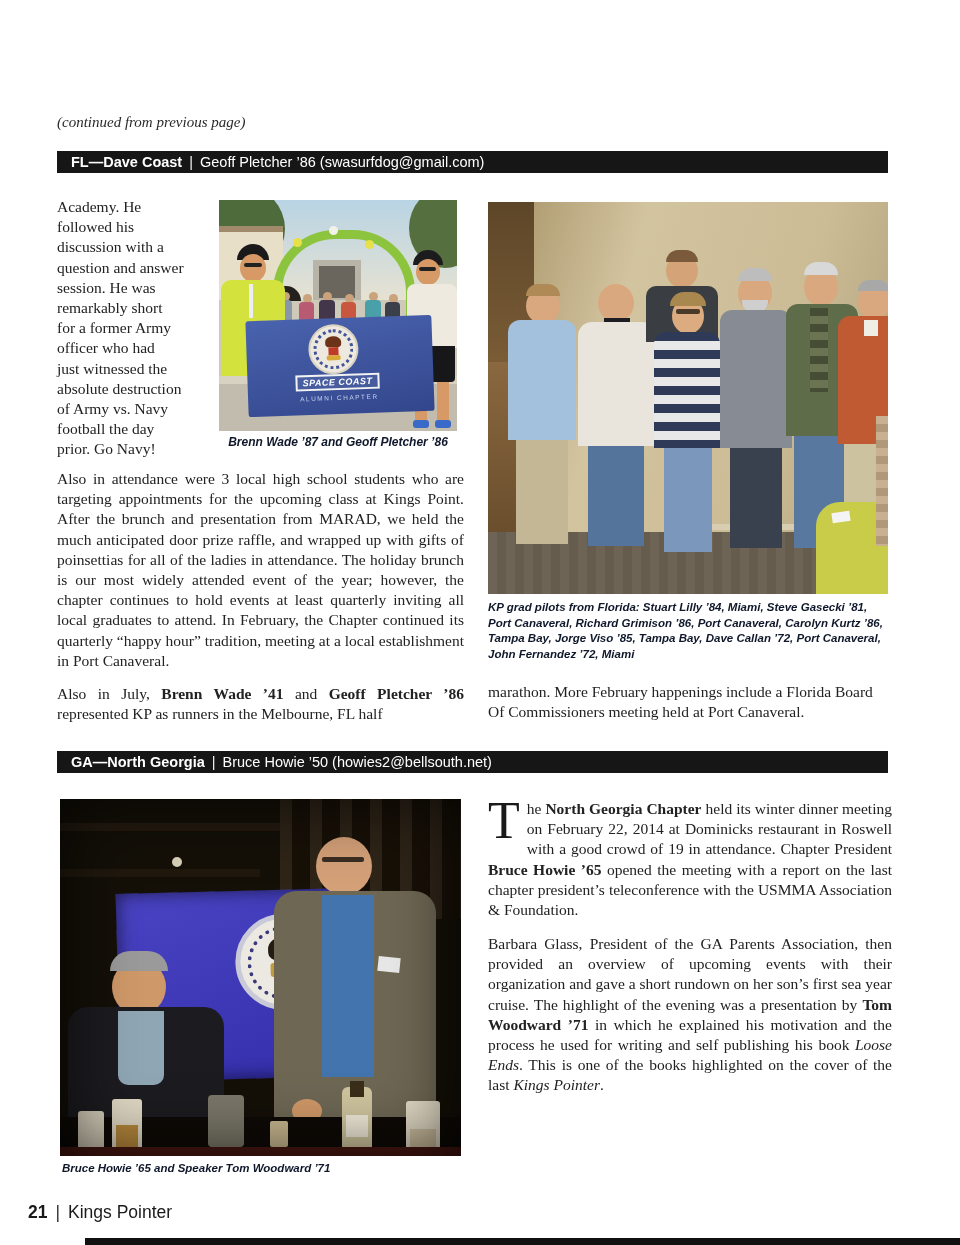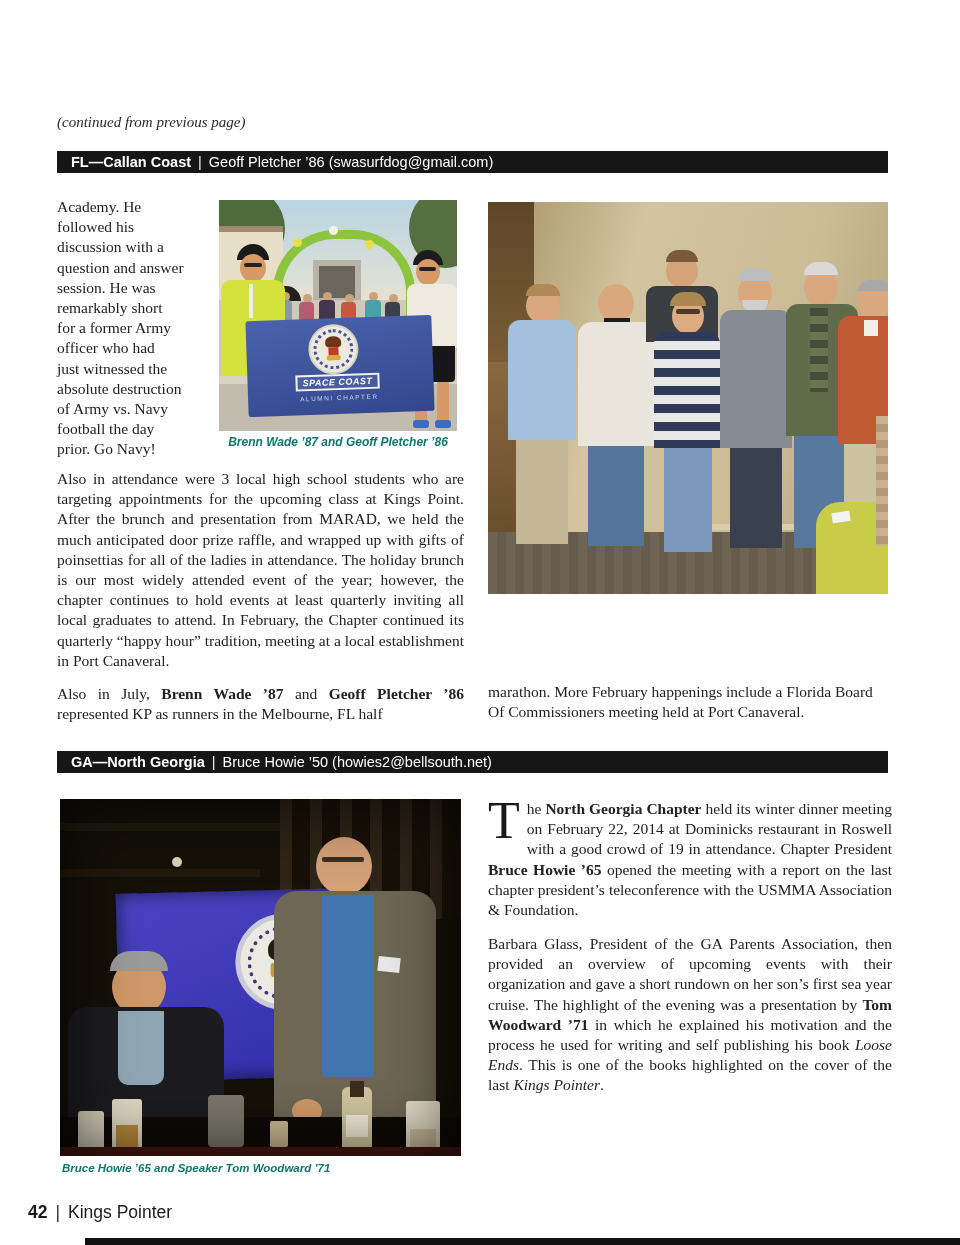--- a/index.html
+++ b/index.html
@@ -11,21 +11,21 @@
   .bar{background:#161616;color:#fff;height:22px;display:flex;align-items:center;
        font-family:"Liberation Sans", sans-serif;font-size:14.5px;padding-left:14px;box-sizing:border-box;}
   .bar-chapter{font-weight:bold;}
   .bar-sep{margin:0 7px;font-weight:300;opacity:.95;}
   .body-col{font-size:15.5px;line-height:20.2px;color:#222;}
   .pre{white-space:pre-line;}
   .just{text-align:justify;}
   .seg-b{font-weight:bold;}
   .seg-i{font-style:italic;}
   .cap{font-family:"Liberation Sans", sans-serif;font-weight:bold;font-style:italic;
-       color:#0f766e;}
+       color:#0f172a;}
   .cap1{font-size:12px;text-align:center;}
   .cap2{font-size:11.5px;line-height:15.5px;}
   .dropcap{float:left;font-size:52px;line-height:40px;padding:2px 7px 0 0;color:#1a1a1a;}
   .footer{font-family:"Liberation Sans", sans-serif;font-size:17.5px;color:#1a1a1a;display:flex;align-items:center;}
   .footer .pn{font-weight:bold;}
   .footer .fs{margin:0 8px;font-weight:300;color:#333;}
   
   .ph{position:absolute;overflow:hidden;background:#cfc9ba;}
   .ph *{position:absolute;}
   .round{border-radius:50%;}
@@ -42,21 +42,21 @@
   .vig{box-shadow:inset 0 0 70px rgba(0,0,0,.75);width:100%;height:100%;left:0;top:0;}
 </style>
 </head>
 <body>
 
 <div class="page">
 
   <div class="abs note" style="left:57px;top:114px;">(continued from previous page)</div>
 
   <div class="abs bar" style="left:57px;top:151px;width:831px;">
-    <span class="bar-chapter">FL—Callan Coast</span>
+    <span class="bar-chapter">FL—Dave Coast</span>
     <span class="bar-sep">|</span>
     <span class="bar-contact">Geoff Pletcher ’86 (swasurfdog@gmail.com)</span>
   </div>
 
   <div class="abs body-col pre" style="left:57px;top:197px;width:158px;">Academy. He
 followed his
 discussion with a
 question and answer
 session. He was
 remarkably short
@@ -170,23 +170,24 @@
     <div style="left:370px;top:78px;width:32px;height:11px;background:#a8a8a8;border-radius:14px 14px 0 0;"></div>
     <div style="left:350px;top:114px;width:66px;height:128px;background:#c05a32;border-radius:12px 12px 0 0;"></div>
     <div style="left:376px;top:118px;width:14px;height:16px;background:#f0ede4;"></div>
     <div style="left:356px;top:242px;width:52px;height:104px;background:#cdc2a0;"></div>
 
     <div style="left:328px;top:300px;width:74px;height:92px;background:#c9cc49;border-radius:24px 10px 0 0;"></div>
     <div style="left:344px;top:310px;width:18px;height:10px;background:#f4f4f4;transform:rotate(-8deg);"></div>
     <div style="left:388px;top:214px;width:12px;height:130px;background:repeating-linear-gradient(#c9b090 0 8px,#b09878 8px 16px);"></div>
   </div>
 
+  <div class="abs cap cap2" style="left:488px;top:600px;width:402px;">KP grad pilots from Florida: Stuart Lilly ’84, Miami, Steve Gasecki ’81, Port Canaveral, Richard Grimison ’86, Port Canaveral, Carolyn Kurtz ’86, Tampa Bay, Jorge Viso ’85, Tampa Bay, Dave Callan ’72, Port Canaveral, John Fernandez ’72, Miami</div>
 
   <div class="abs body-col just" style="left:57px;top:469px;width:407px;">Also in attendance were 3 local high school students who are targeting appointments for the upcoming class at Kings Point. After the brunch and presentation from MARAD, we held the much anticipated door prize raffle, and wrapped up with gifts of poinsettias for all of the ladies in attendance. The holiday brunch is our most widely attended event of the year; however, the chapter continues to hold events at least quarterly inviting all local graduates to attend. In February, the Chapter continued its quarterly “happy hour” tradition, meeting at a local establishment in Port Canaveral.</div>
-  <div class="abs body-col just" style="left:57px;top:684px;width:407px;"><span>Also in July, </span><span class="seg-b">Brenn Wade ’87</span><span> and </span><span class="seg-b">Geoff Pletcher ’86</span><span> represented KP as runners in the Melbourne, FL half</span></div>
+  <div class="abs body-col just" style="left:57px;top:684px;width:407px;"><span>Also in July, </span><span class="seg-b">Brenn Wade ’41</span><span> and </span><span class="seg-b">Geoff Pletcher ’86</span><span> represented KP as runners in the Melbourne, FL half</span></div>
   <div class="abs body-col" style="left:488px;top:682px;width:404px;">marathon. More February happenings include a Florida Board Of Commissioners meeting held at Port Canaveral.</div>
 
   <div class="abs bar" style="left:57px;top:751px;width:831px;">
     <span class="bar-chapter">GA—North Georgia</span>
     <span class="bar-sep">|</span>
     <span class="bar-contact">Bruce Howie ’50 (howies2@bellsouth.net)</span>
   </div>
 
   <div class="ph" style="left:60px;top:799px;width:401px;height:357px;background:#141008;">
     <div style="left:220px;top:0;width:181px;height:120px;background:repeating-linear-gradient(90deg,#2e2418 0 12px,#171007 12px 30px);"></div>
@@ -232,20 +233,20 @@
   </div>
 
   <div class="abs cap cap2" style="left:62px;top:1161px;width:400px;">Bruce Howie ’65 and Speaker Tom Woodward ’71</div>
 
   <div class="abs body-col just" style="left:488px;top:799px;width:404px;">
     <span class="dropcap">T</span><span><span>he </span><span class="seg-b">North Georgia Chapter</span><span> held its winter dinner meeting on February 22, 2014 at Dominicks restaurant in Roswell with a good crowd of 19 in attendance. Chapter President </span><span class="seg-b">Bruce Howie ’65</span><span> opened the meeting with a report on the last chapter president’s teleconference with the USMMA Association &amp; Foundation.</span></span>
   </div>
   <div class="abs body-col just" style="left:488px;top:934px;width:404px;"><span>Barbara Glass, President of the GA Parents Association, then provided an overview of upcoming events with their organization and gave a short rundown on her son’s first sea year cruise. The highlight of the evening was a presentation by </span><span class="seg-b">Tom Woodward ’71</span><span> in which he explained his motivation and the process he used for writing and self publishing his book </span><span class="seg-i">Loose Ends</span><span>. This is one of the books highlighted on the cover of the last </span><span class="seg-i">Kings Pointer</span><span>.</span></div>
 
   <div class="abs footer" style="left:28px;top:1202px;">
-    <span class="pn">42</span>
+    <span class="pn">21</span>
     <span class="fs">|</span>
     <span>Kings Pointer</span>
   </div>
 
   <div class="abs" style="left:85px;top:1238px;width:875px;height:7px;background:#111;"></div>
 
 </div>
 
 </body></html>

